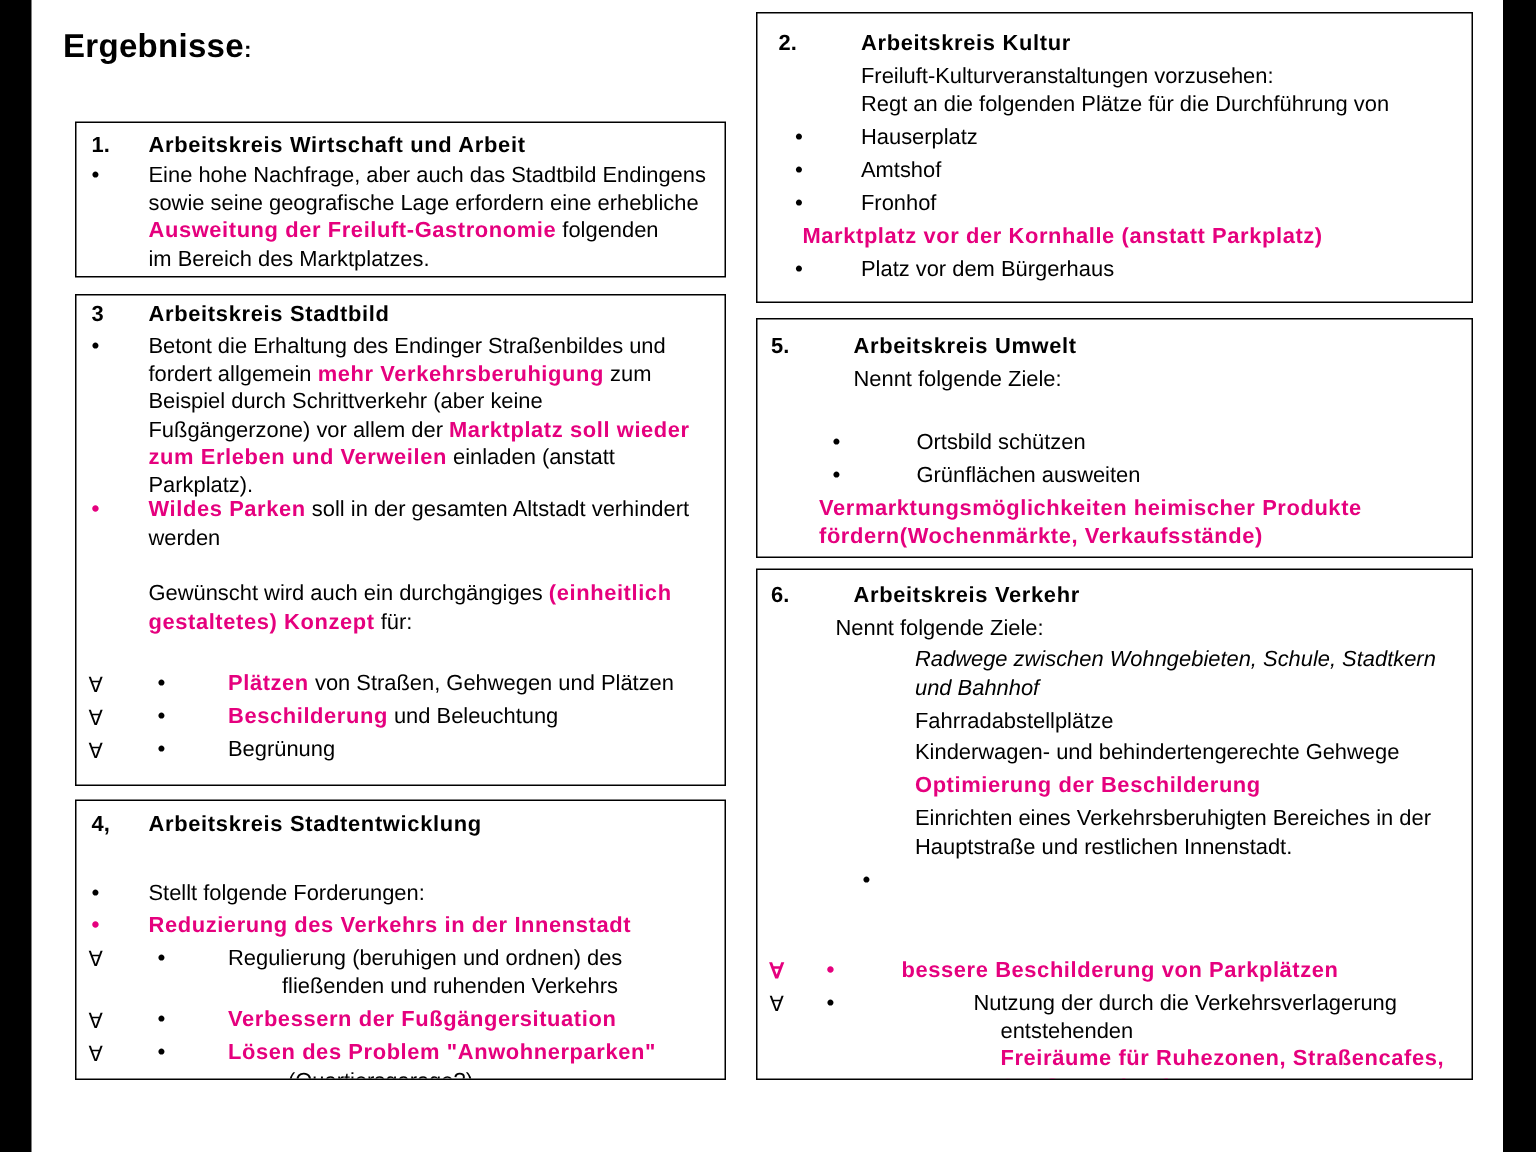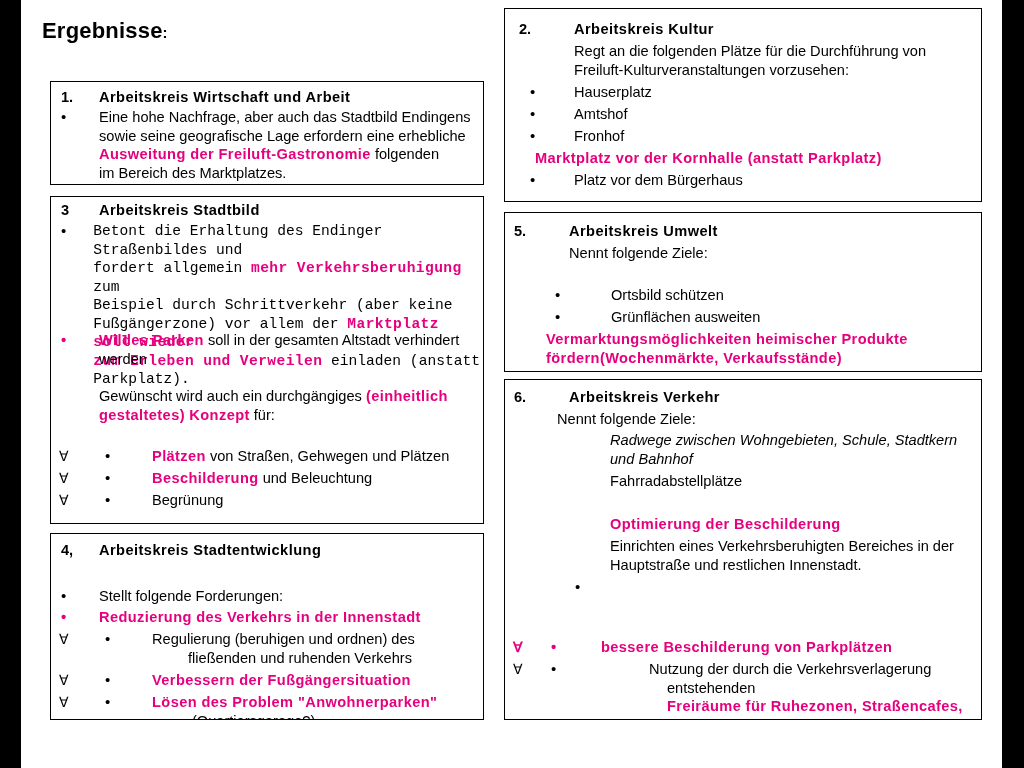--- a/index.html
+++ b/index.html
@@ -118,21 +118,21 @@
   </div>
 
   <div class="box" id="box3">
     <div class="row" style="left:10px; top:4px;">
       <span class="num" style="width:38px;">3</span>
       <span class="hdr">Arbeitskreis Stadtbild</span>
     </div>
 
     <div class="row" style="left:10px; top:25px; width:420px;">
       <span class="bullet" style="width:38px;">•</span>
-      <span style="display:block;font-family:Liberation Mono, monospace;">
+      <span style="display:block;">
         <span class="txt">Betont die Erhaltung des Endinger Straßenbildes und</span>
         <span class="txt"><span>fordert allgemein </span><span class="mag">mehr Verkehrsberuhigung</span><span> zum</span></span>
         <span class="txt">Beispiel durch Schrittverkehr (aber keine</span>
         <span class="txt"><span>Fußgängerzone) vor allem der </span><span class="mag">Marktplatz soll wieder</span></span>
         <span class="txt"><span class="mag">zum Erleben und Verweilen</span><span> einladen (anstatt</span></span>
         <span class="txt">Parkplatz).</span>
       </span>
     </div>
 
     <div class="row" style="left:10px; top:134px; width:420px;">
@@ -209,22 +209,22 @@
   </div>
 
   <div class="box" id="box2">
     <div class="row" style="left:14px; top:11px;">
       <span class="num" style="width:55px;">2.</span>
       <span class="hdr">Arbeitskreis Kultur</span>
     </div>
 
     <div class="row" style="left:69px; top:33px; width:400px;">
       <span style="display:block;">
+        <span class="txt">Freiluft-Kulturveranstaltungen vorzusehen:</span>
         <span class="txt">Regt an die folgenden Plätze für die Durchführung von</span>
-        <span class="txt">Freiluft-Kulturveranstaltungen vorzusehen:</span>
       </span>
     </div>
 
     <div class="row" style="left:25px; top:74px; width:400px;">
       <span class="bullet" style="width:44px;">•</span>
       <span>Hauserplatz</span>
     </div>
     <div class="row" style="left:25px; top:96px; width:400px;">
       <span class="bullet" style="width:44px;">•</span>
       <span>Amtshof</span>
@@ -285,20 +285,23 @@
       <span style="display:block;font-style:italic;">
         <span class="txt">Radwege zwischen Wohngebieten, Schule, Stadtkern</span>
         <span class="txt">und Bahnhof</span>
       </span>
     </div>
 
     <div class="row" style="left:105px; top:92px; width:370px;">
       <span>Fahrradabstellplätze</span>
     </div>
 
+    <div class="row" style="left:105px; top:113px; width:370px;">
+      <span>Kinderwagen- und behindertengerechte Gehwege</span>
+    </div>
 
     <div class="row" style="left:105px; top:135px; width:370px;">
       <span class="mag">Optimierung der Beschilderung</span>
     </div>
 
     <div class="row" style="left:105px; top:157px; width:375px;">
       <span style="display:block;">
         <span class="txt">Einrichten eines Verkehrsberuhigten Bereiches in der</span>
         <span class="txt">Hauptstraße und restlichen Innenstadt.</span>
       </span>

